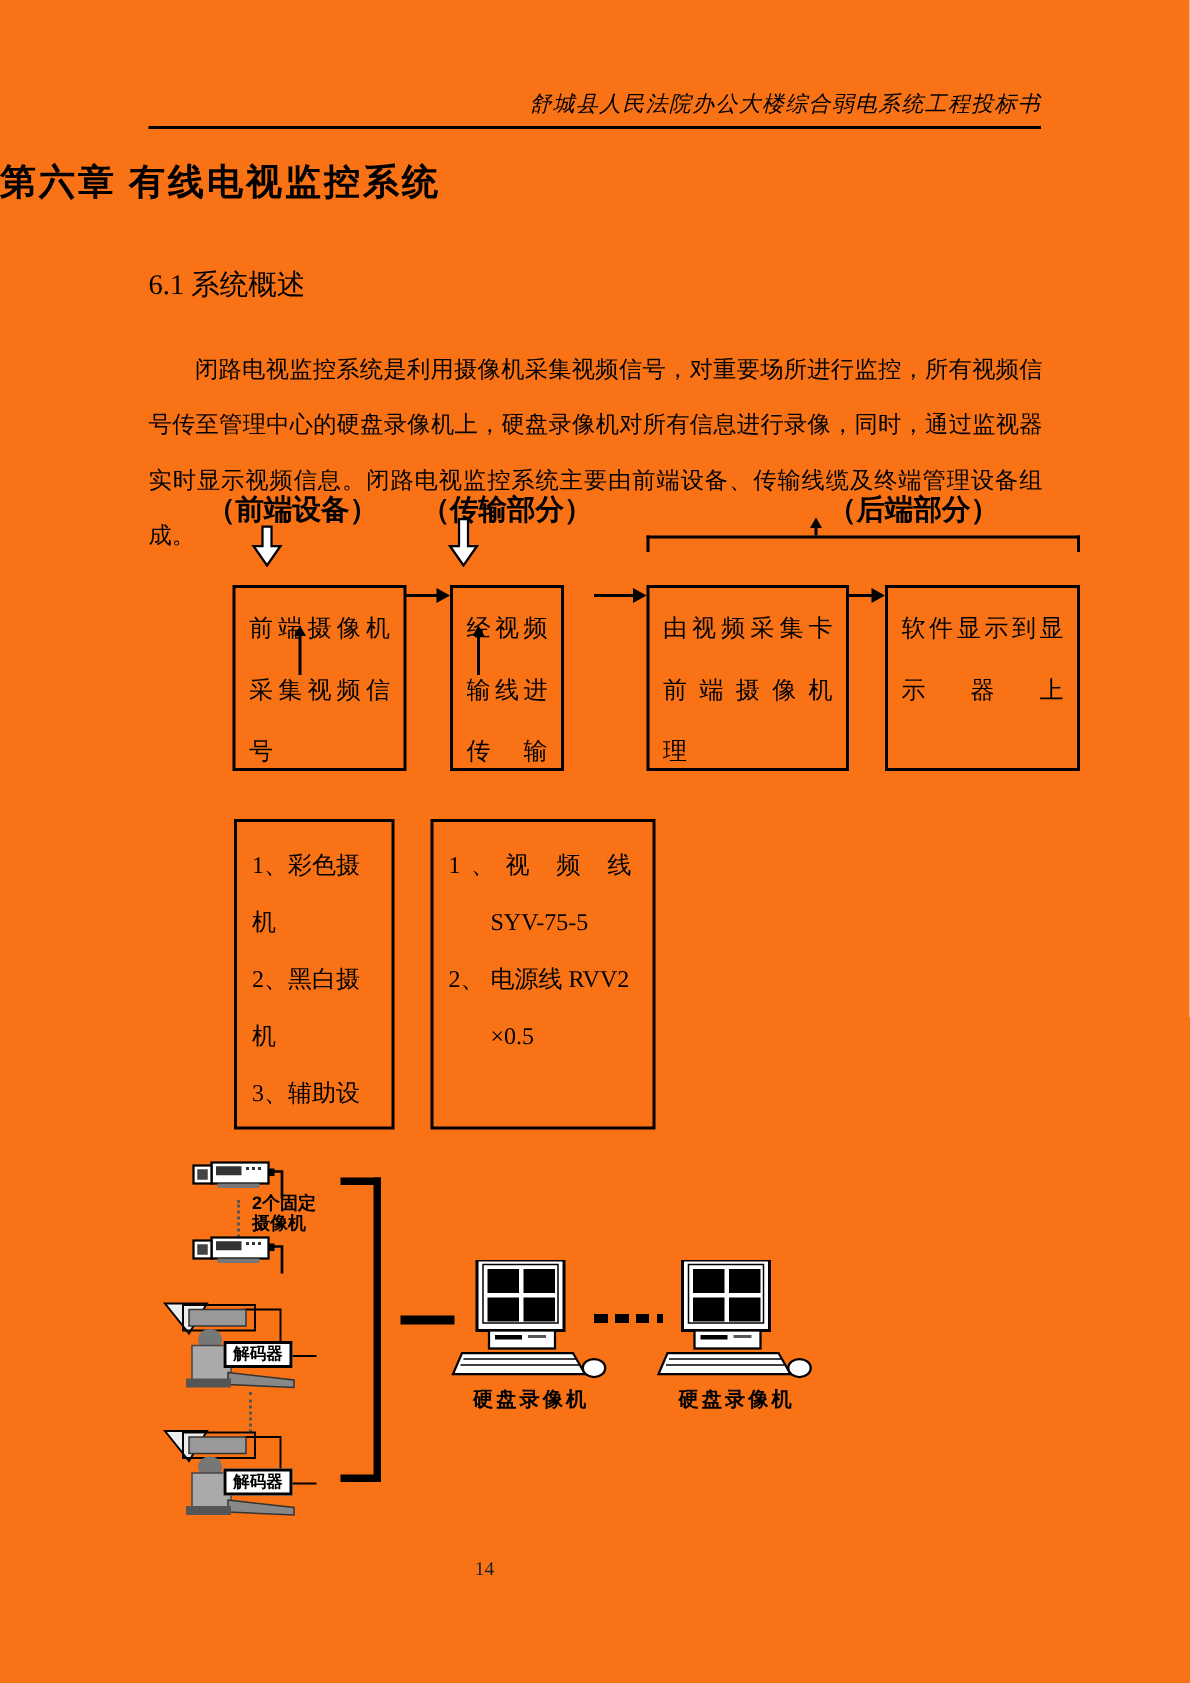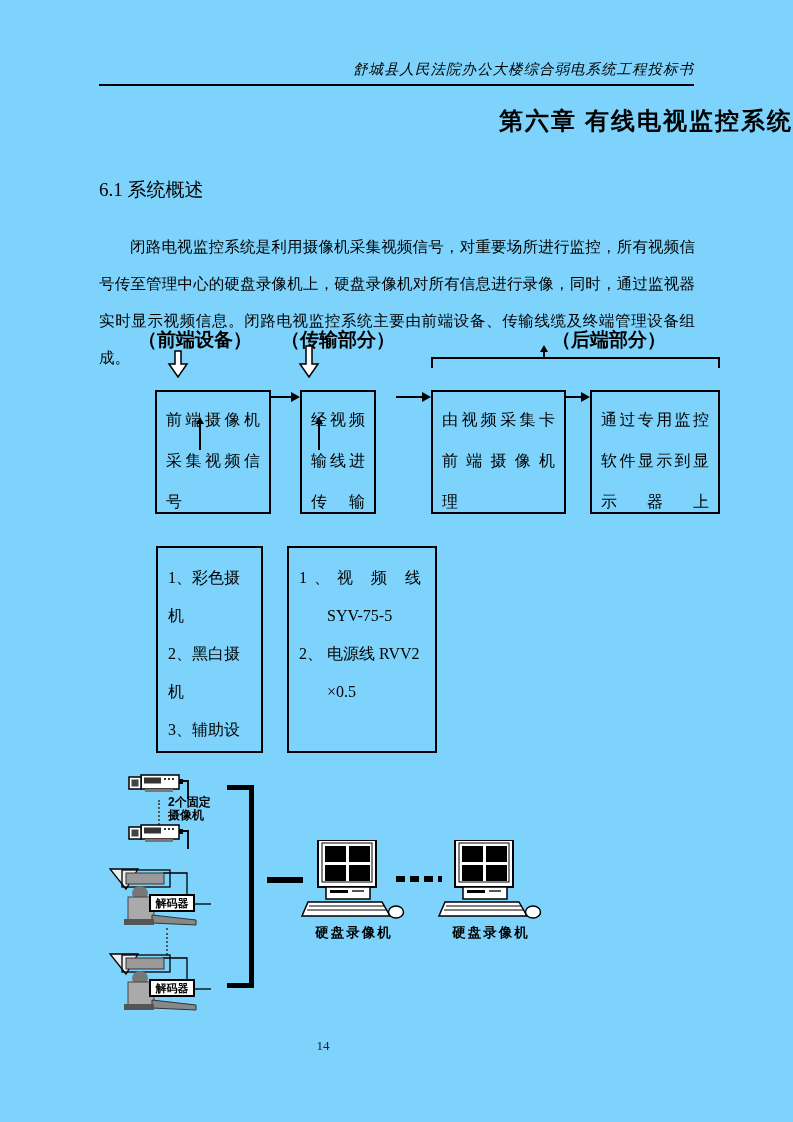--- a/index.html
+++ b/index.html
@@ -1,39 +1,39 @@
 <!DOCTYPE html>
 <html><head>
 <meta charset="utf-8">
 <style>
   html,body{margin:0;padding:0;background:#e8e8e8;}
   .page{
     position:relative;
     width:793px;height:1122px;
     margin:0 auto;
-    background:#7dd3fc;
+    background:#f97316;
     font-family:"Liberation Serif","DejaVu Serif",serif;
     color:#000;
     overflow:hidden;
   }
   .abs{position:absolute;}
 
   
   .doc-header{
     left:99px;top:60px;width:595px;
     text-align:right;
     font-style:italic;
     font-size:14.5px;
     letter-spacing:1px;
     padding-bottom:5px;
     border-bottom:2px solid #000;
   }
   .doc-title{
     left:0;top:105px;width:793px;
-    text-align:right;
+    text-align:left;
     font-weight:bold;
     font-size:24px;
     letter-spacing:2px;
   }
   .section-heading{
     left:99px;top:177px;
     font-size:19px;
   }
   .body-paragraph{
     left:99px;top:228px;width:596px;
@@ -184,21 +184,20 @@
     <div class="flow-line">经视频传</div>
     <div class="flow-line">输线进行</div>
     <div class="flow-line">传输</div>
   </div>
   <div class="abs flow-box" style="left:431px;width:135px;">
     <div class="flow-line">由视频采集卡</div>
     <div class="flow-line">前端摄像机</div>
     <div class="flow-line">理</div>
   </div>
   <div class="abs flow-box" style="left:590px;width:130px;">
-    <div class="flow-line">通过专用监控</div>
     <div class="flow-line">软件显示到显</div>
     <div class="flow-line">示器上</div>
   </div>
 
   <div class="abs up-arrow" style="left:196px;top:417px;">
     <div class="head"></div>
       <div class="stem" style="height:26px;"></div>
   </div>
   <div class="abs up-arrow" style="left:315px;top:417px;">
     <div class="head"></div>

